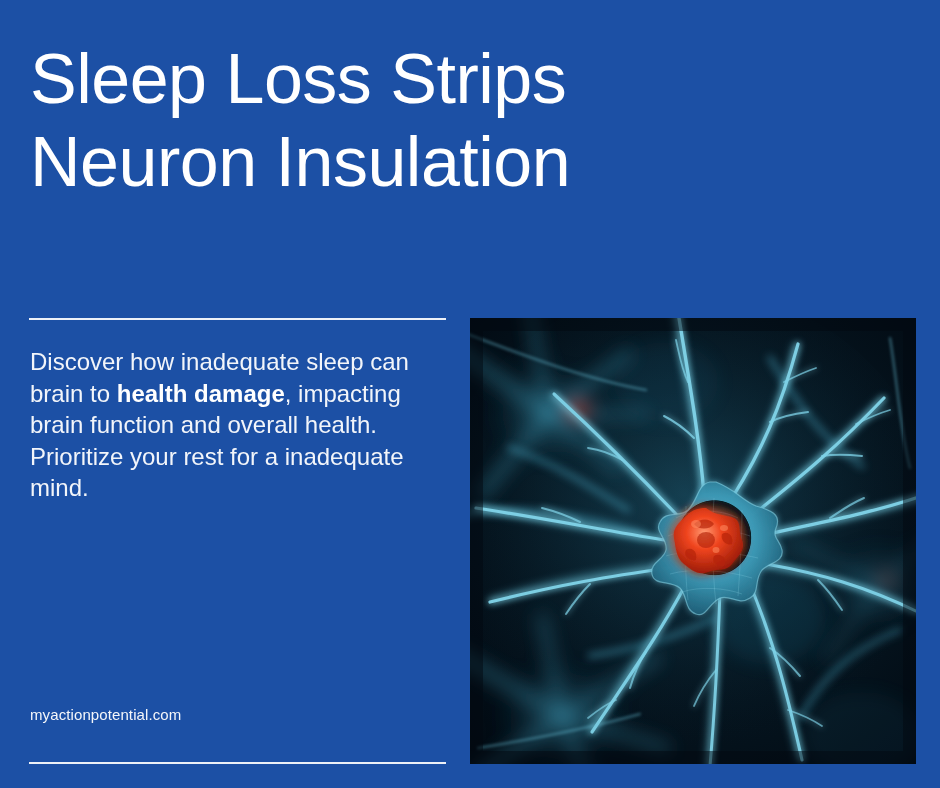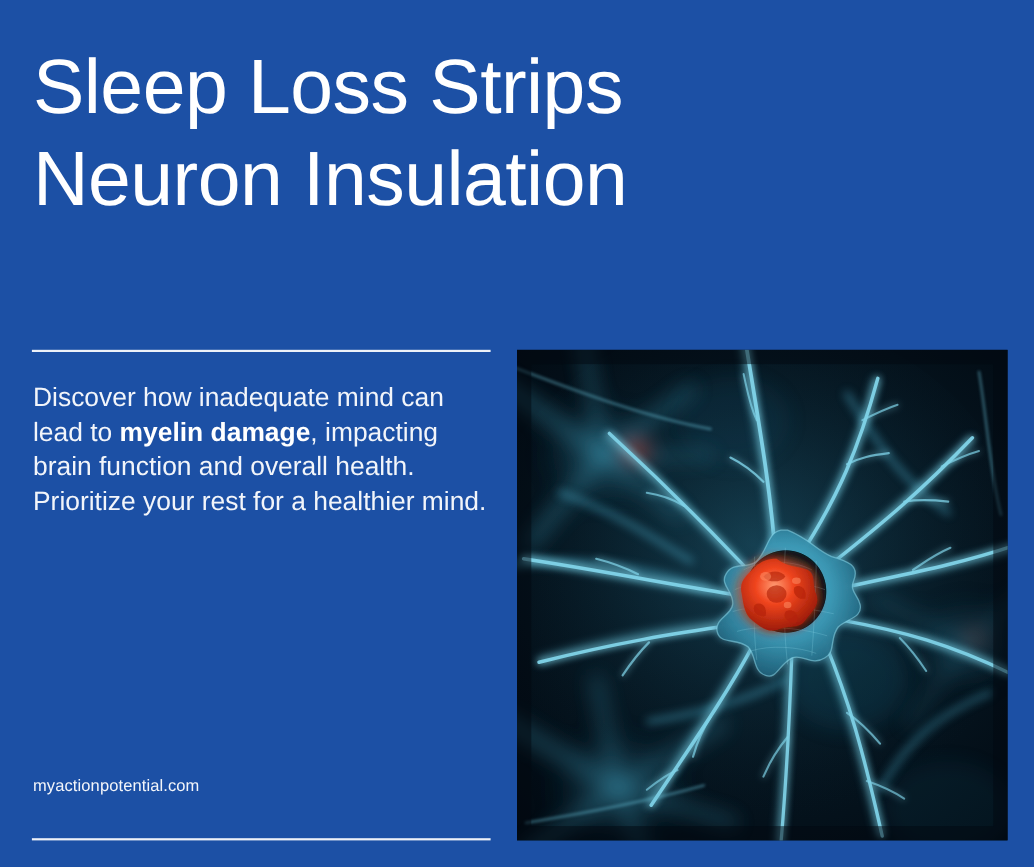--- a/index.html
+++ b/index.html
@@ -108,21 +108,21 @@
 <div class="poster" style="background: rgb(28, 80, 165);">
 
   <h1 class="headline">Sleep Loss Strips
 Neuron Insulation</h1>
 
   <div class="left-col">
 
     <div class="rule rule-top" style="background: rgb(255, 255, 255);"></div>
 
     <p class="body-copy">
-      <span>Discover how inadequate mind can lead to </span><b>myelin damage</b><span>, impacting brain function and overall health. Prioritize your rest for a healthier mind.</span>
+      <span>Discover how inadequate sleep can brain to </span><b>health damage</b><span>, impacting brain function and overall health. Prioritize your rest for a inadequate mind.</span>
     </p>
 
     <div class="site-url">myactionpotential.com</div>
 
     <div class="rule rule-bottom" style="background: rgb(255, 255, 255);"></div>
   </div>
 
   <div class="image-panel" style="background: rgb(2, 10, 18);">
     <svg viewBox="0 0 446 446" xmlns="http://www.w3.org/2000/svg">
       <defs>

